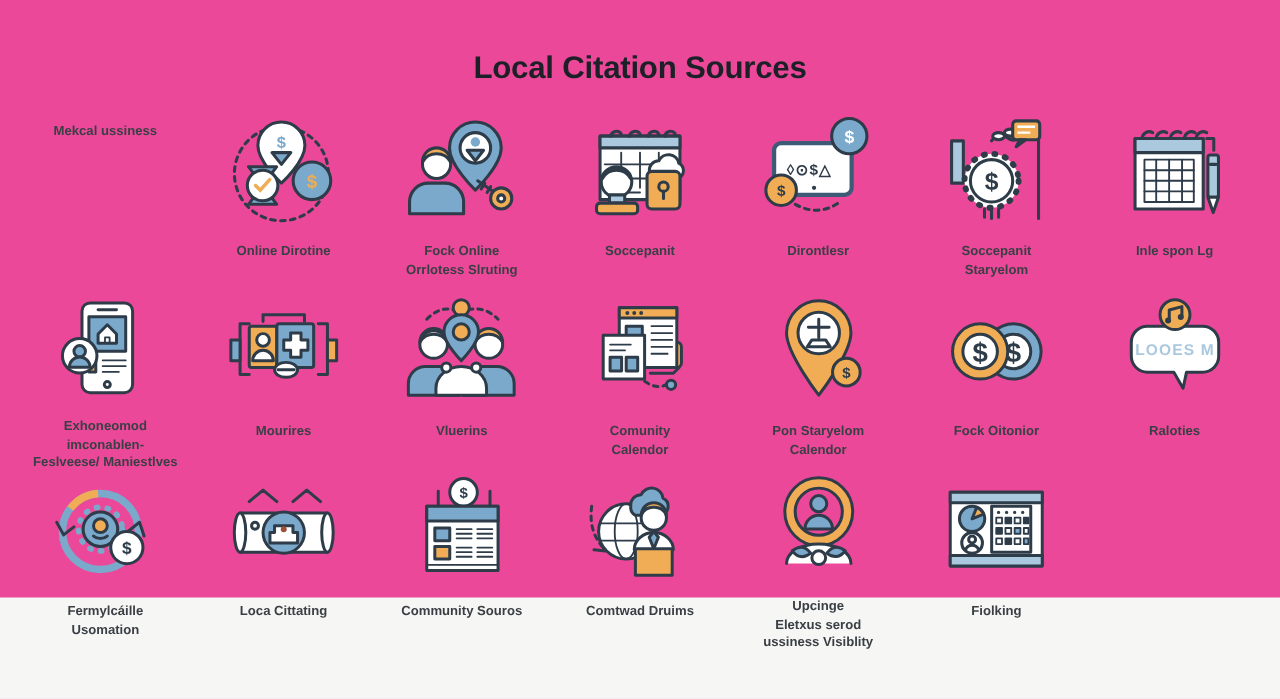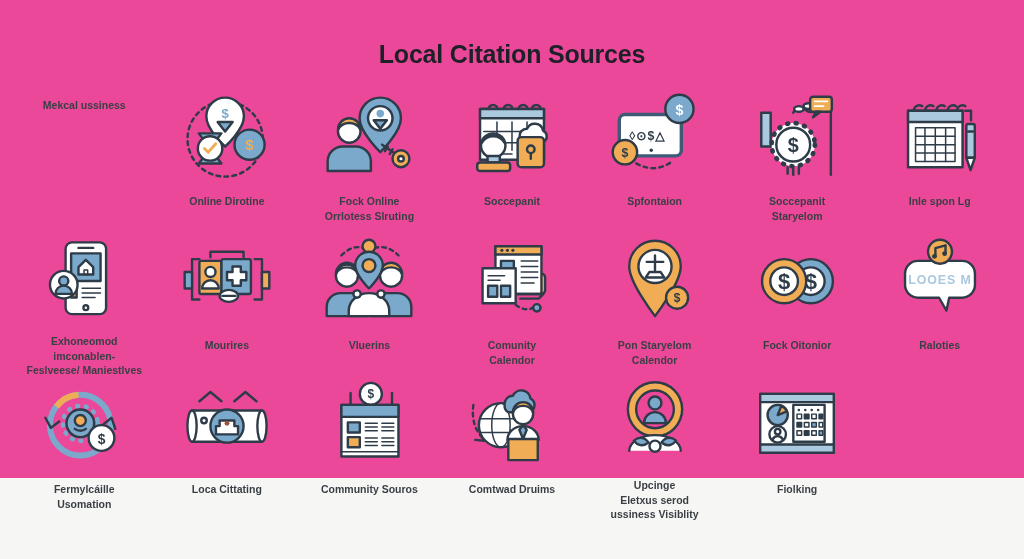--- a/index.html
+++ b/index.html
@@ -107,21 +107,21 @@
           <rect x="12" y="24" width="66" height="44" rx="6" fill="#ffffff" stroke="#3d5a77" stroke-width="3.6"></rect>
           <text class="tx" x="42" y="51" font-size="13" fill="#2e3b48" letter-spacing="1">◊⊙$△</text>
           <circle cx="46" cy="62" r="1.8" fill="#2e3b48"></circle>
           <path class="st dash" d="M30 76 q20 11 38 -2"></path>
           <circle class="st fb" cx="76" cy="18" r="15"></circle>
           <text class="tx" x="76" y="24" font-size="15" fill="#ffffff">$</text>
           <circle class="st fo" cx="18" cy="64" r="13"></circle>
           <text class="tx" x="18" y="69" font-size="13" fill="#2e3b48">$</text>
         </svg>
       </div>
-      <div class="cell-label">Spfontaion</div>
+      <div class="cell-label">Dirontlesr</div>
     </div>
 
     <div class="cell">
       <div class="icon-box">
         <svg width="94" height="94" viewBox="0 0 100 100">
           <line class="st" x1="86" y1="10" x2="86" y2="88"></line>
           <rect class="st flb" x="12" y="22" width="10" height="36"></rect>
           <path class="st" d="M46 22 q6 -9 13 -3 t13 -3"></path>
           <ellipse class="st fw" cx="52" cy="18" rx="5" ry="3"></ellipse>
           <ellipse class="st fw" cx="62" cy="15" rx="5" ry="3"></ellipse>

